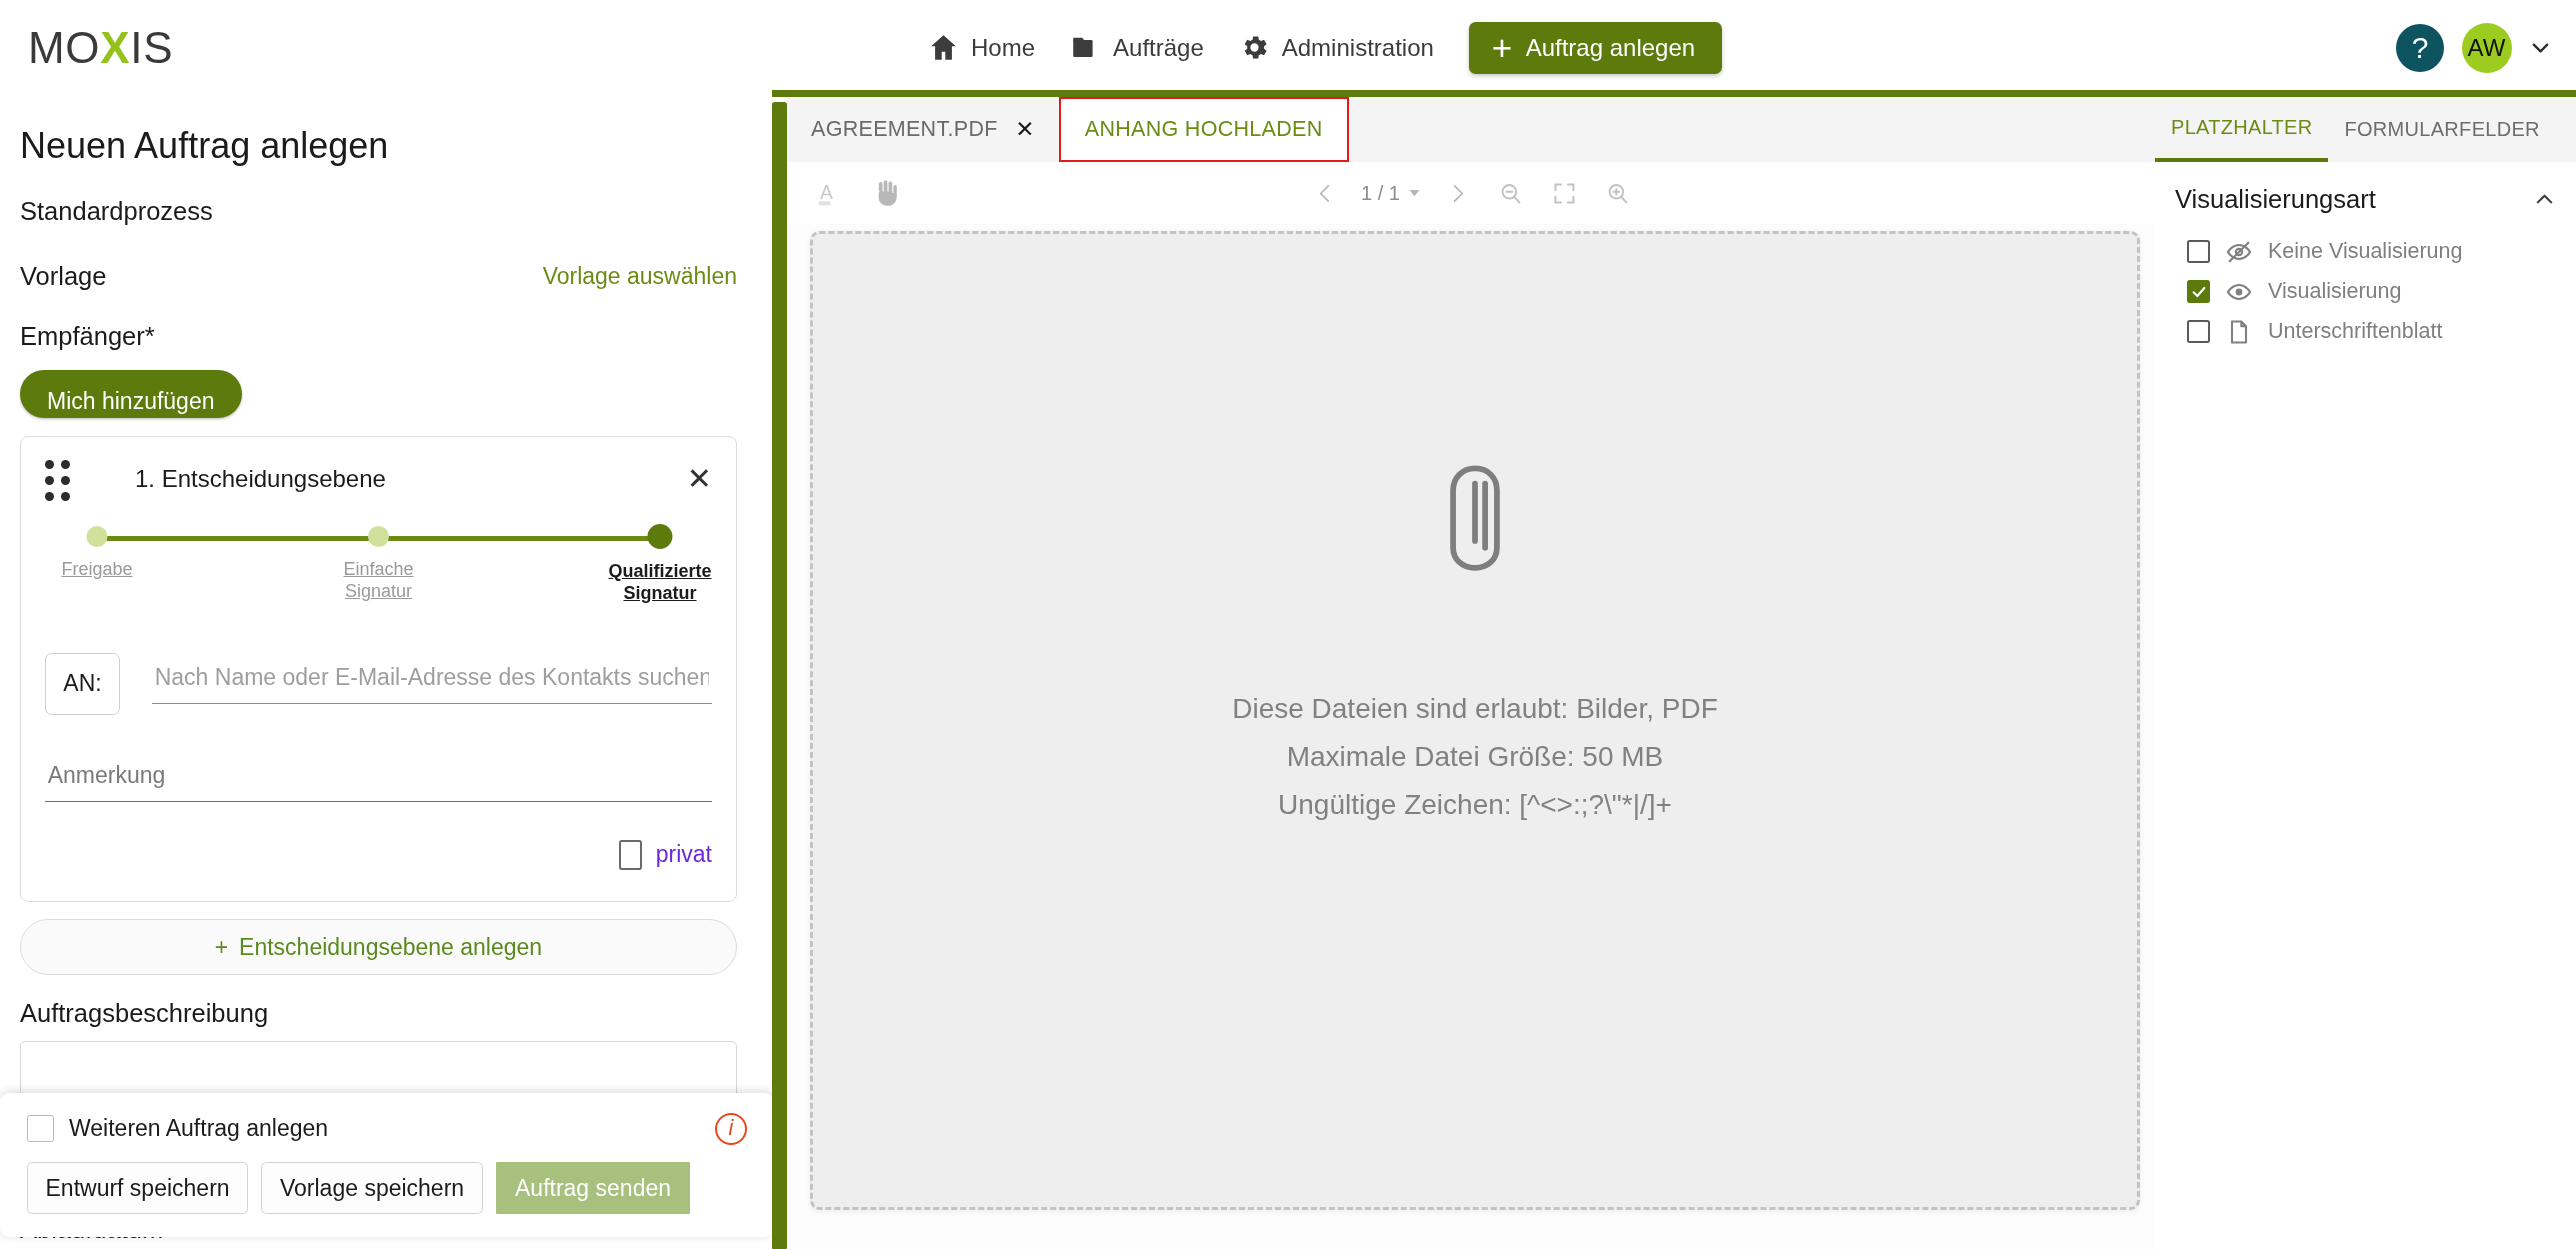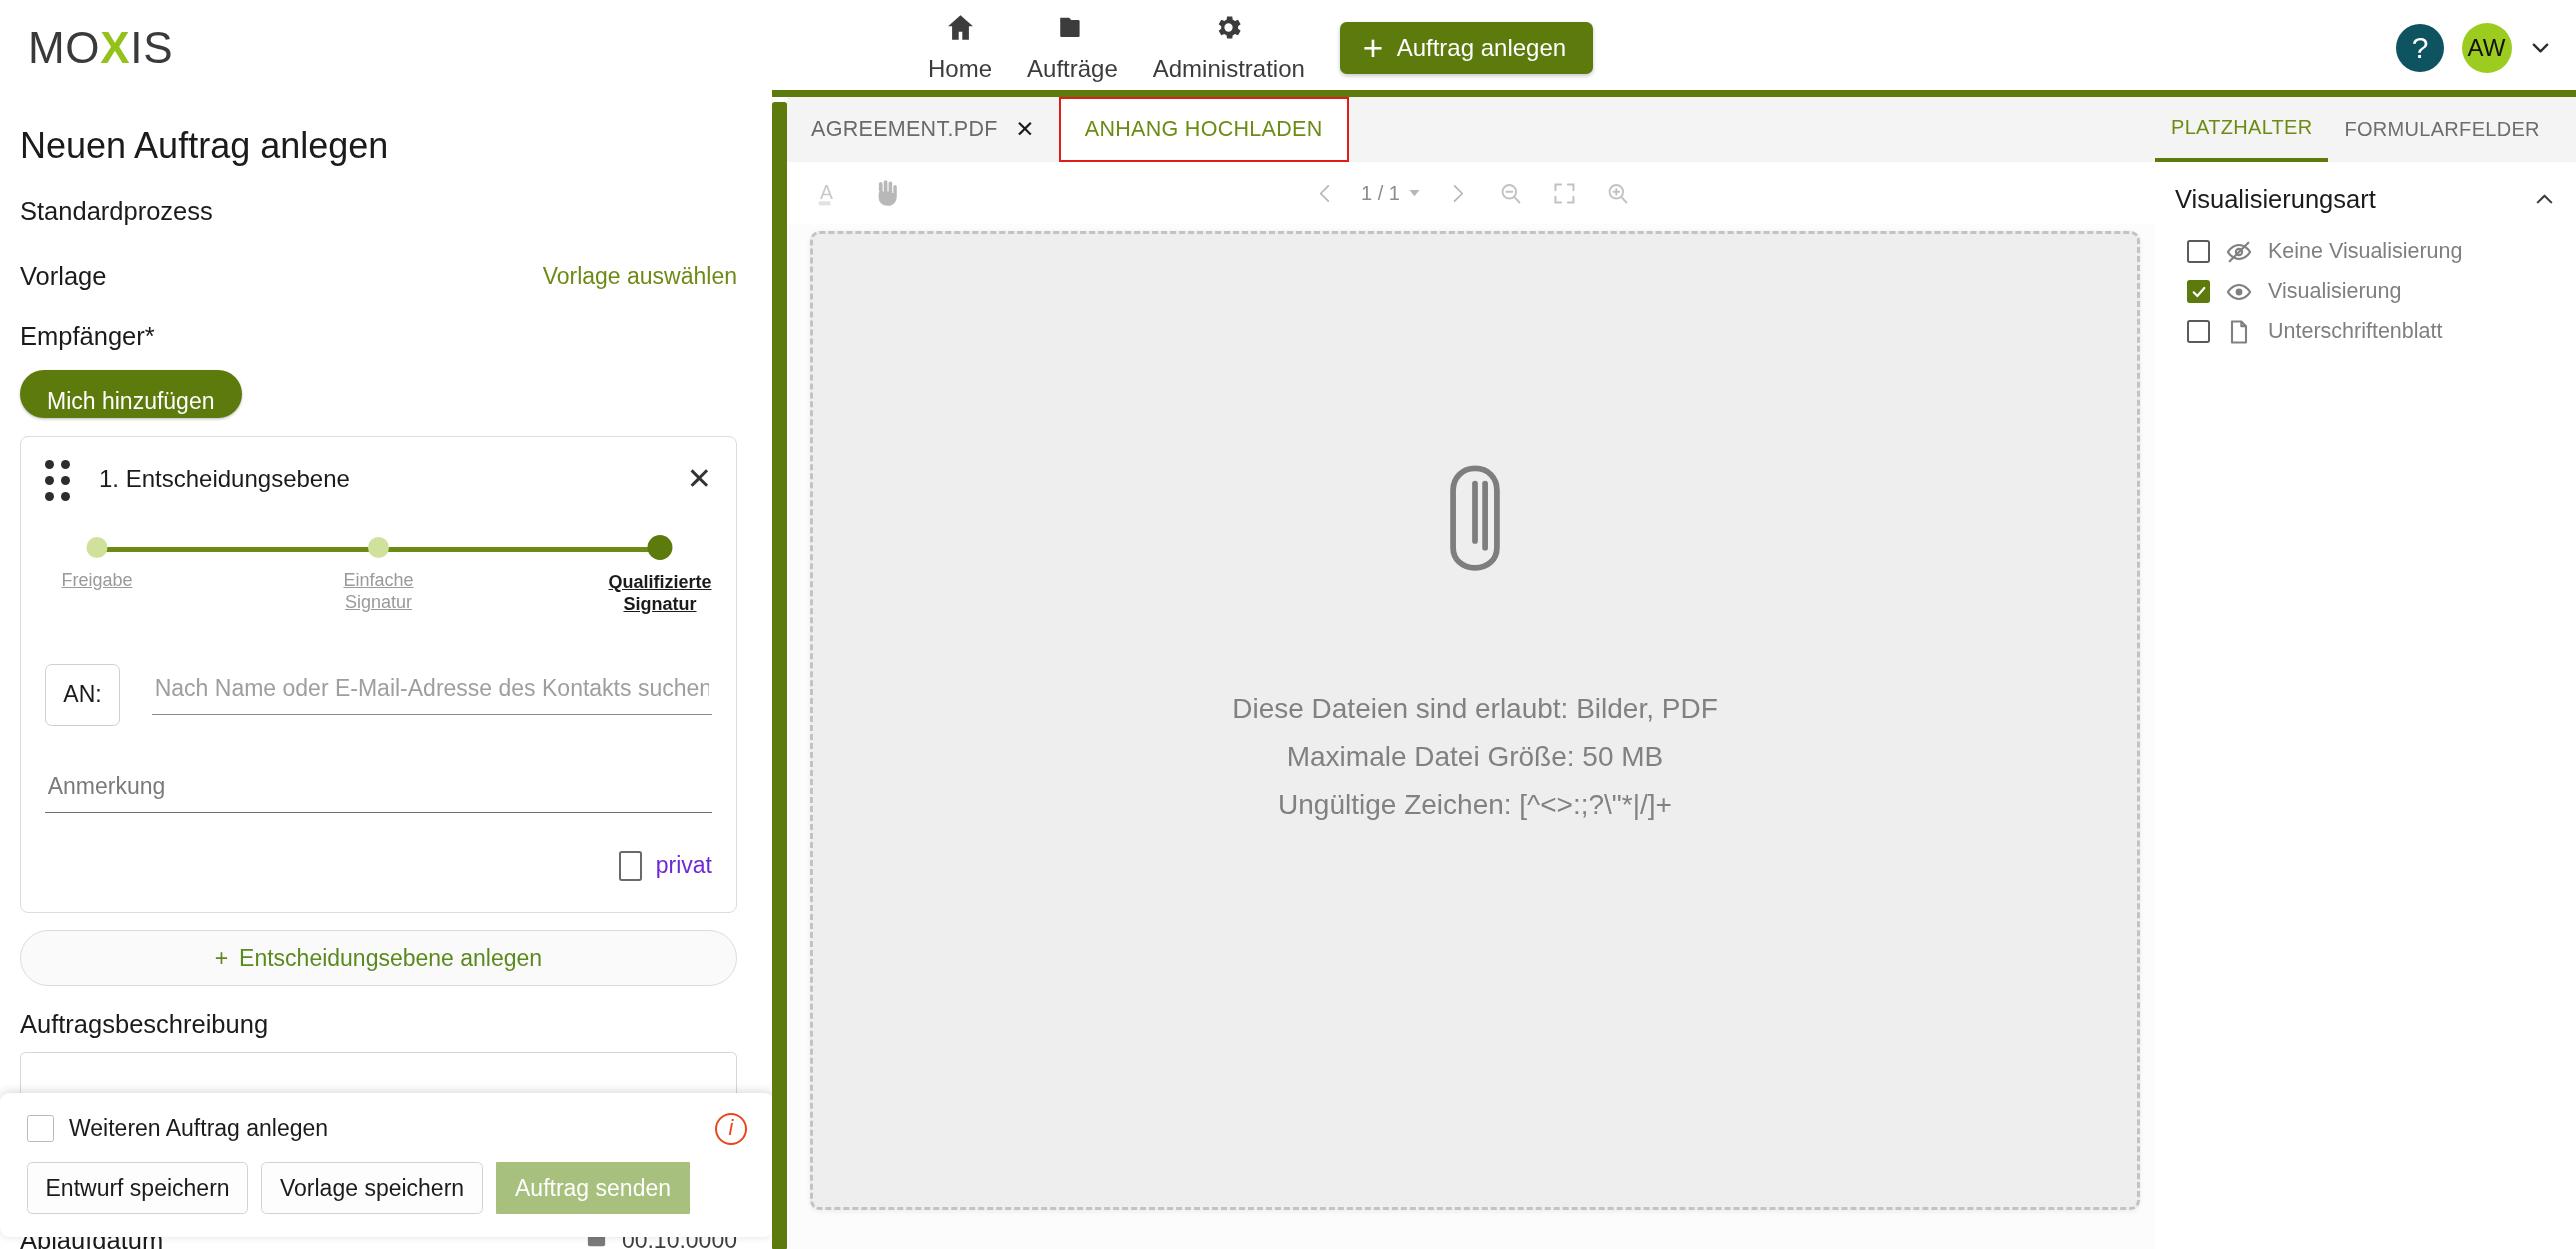--- a/index.html
+++ b/index.html
@@ -15,21 +15,21 @@
   .header {
     position: absolute; top: 0; left: 0; width: 2576px; height: 95px;
     background: #fff; display: flex; align-items: center;
   }
   .logo { position: absolute; left: 28px; top: 25.5px; height: 44px; display: flex; align-items: center; }
   .logo-text { font-size: 44px; letter-spacing: 0.7px; color: #3a3a3a; font-weight: 400;
                font-family: "Liberation Sans", sans-serif; display: flex; align-items: center; }
   .logo-x { color: #94c11a; font-weight: 700; }
 
   .nav { position: absolute; left: 928px; top: 0; height: 95px; display: flex; align-items: center; gap: 0; }
-  .nav-item { display: flex; align-items: center; gap: 12px; margin-right: 35px; cursor: pointer; flex-direction: column; }
+  .nav-item { display: flex; align-items: center; gap: 12px; margin-right: 35px; cursor: pointer; }
   .nav-label { font-size: 24px; color: #3c3c3c; }
   .nav-icon { width: 31px; height: 31px; display: inline-flex; align-items: center; justify-content: center; }
   .nav-icon svg { display: block; }
 
   .primary-btn {
     display: flex; align-items: center; gap: 13.4px;
     background: #5d7a0d; color: #fff; border: none; border-radius: 6.7px;
     height: 52px; padding: 0 27px 0 23px; font-size: 24px; cursor: pointer;
     box-shadow: 0 2px 4px rgba(0,0,0,.22);
     font-family: "Liberation Sans", sans-serif;
@@ -55,21 +55,21 @@
   .row-label { font-size: 25.5px; color: #1b1b1b; }
   .link-green { font-size: 23px; color: #6d8b14; cursor: pointer; }
   .btn-pill {
     background: #5d7a0d; color: #fff; border: none; border-radius: 27px;
     height: 48px; padding: 18px 27px; font-size: 23px; cursor: pointer;
     box-shadow: 0 1.3px 2.7px rgba(0,0,0,.25); font-family: "Liberation Sans", sans-serif;
   }
 
   
   .card { border: 0.7px solid #ddd; border-radius: 8px; margin-top: 17.5px; padding: 23px 24px 31px 24px; }
-  .card-head { display: flex; align-items: center; margin-bottom: 39px; }
+  .card-head { display: flex; align-items: center; margin-bottom: 28px; gap: 36px; }
   .drag-dots { width: 30px; height: 38px; display: grid; grid-template-columns: repeat(2, 9.4px);
                grid-template-rows: repeat(3, 9.4px); gap: 6.7px 6.7px; cursor: grab; margin-right: 24px; }
   .drag-dots i { display: block; width: 9.4px; height: 9.4px; border-radius: 50%; background: #2d2d2d; }
   .card-title { font-size: 24px; color: #1b1b1b; flex: 1; }
   .close-x { font-size: 30px; color: #333; cursor: pointer; line-height: 1; font-weight: 300; }
 
   .stepper { position: relative; margin: 6.7px 20px 0 20px; height: 87px; }
   .stepper-line { position: absolute; left: 32px; right: 32px; top: 10.8px; height: 4.7px; background: #6d8b14; }
   .step { position: absolute; top: 0; transform: translateX(-50%); display: flex; flex-direction: column; align-items: center; cursor: pointer; }
   .step-dot { width: 21.5px; height: 21.5px; border-radius: 50%; background: #cfe19a; position: relative; z-index: 2; }

